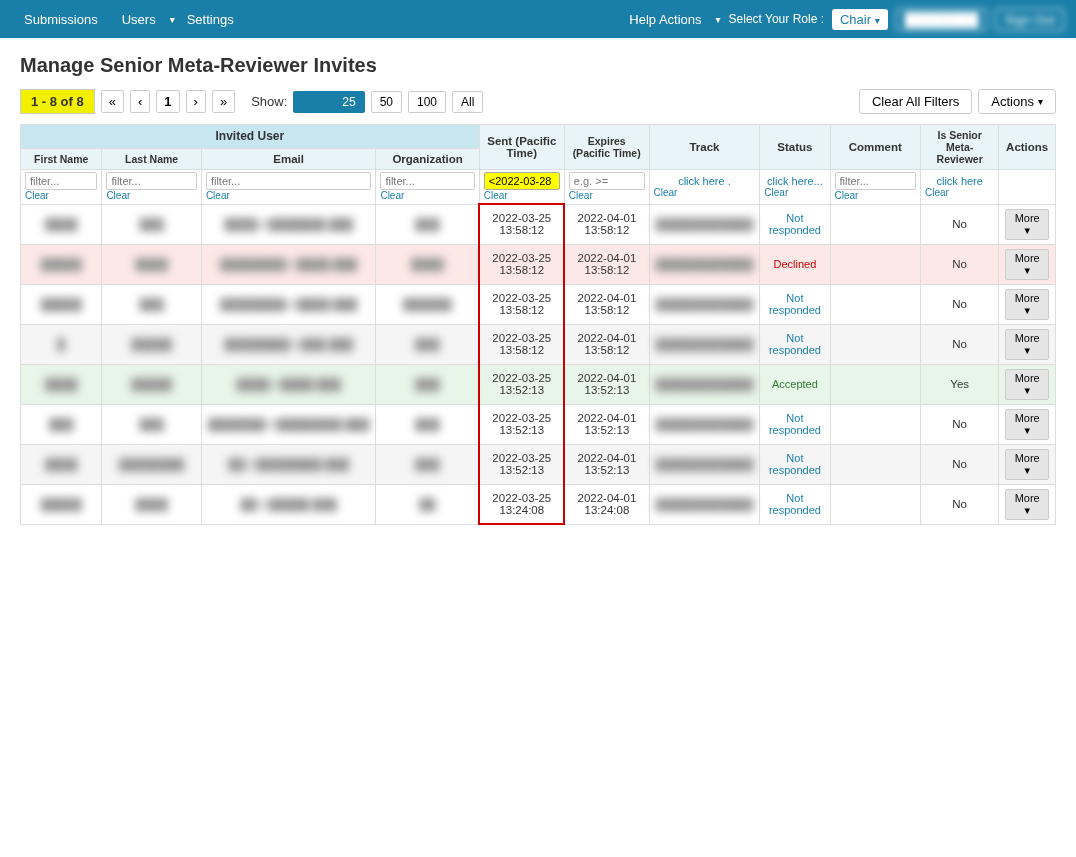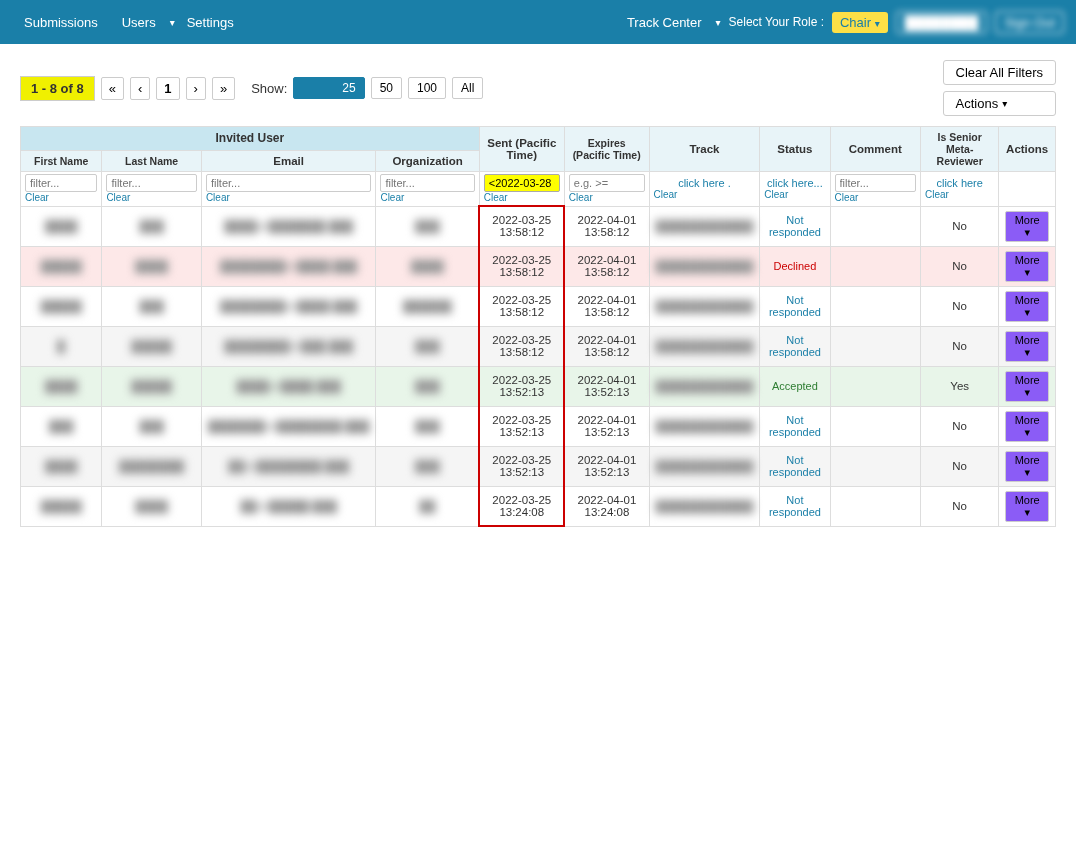--- a/index.html
+++ b/index.html
@@ -4,28 +4,28 @@
   <style>
     * { box-sizing: border-box; margin: 0; padding: 0; }
     body { font-family: Arial, sans-serif; font-size: 12px; background: #fff; color: #333; }
 
     
     .navbar {
       background: #1a7fa8;
       display: flex;
       align-items: center;
       padding: 0 12px;
-      height: 44px;
+      height: 38px;
       color: #fff;
     }
     .navbar a { color: #fff; text-decoration: none; padding: 0 12px; font-size: 13px; }
     .navbar .nav-right { margin-left: auto; display: flex; align-items: center; gap: 8px; }
     .navbar .role-label { font-size: 12px; }
     .navbar .role-btn {
-      background: #fde047;
+      background: #ffffff;
       color: #1a7fa8;
       border: none;
       padding: 3px 8px;
       border-radius: 3px;
       cursor: pointer;
       font-size: 13px;
     }
     .navbar .user-btn {
       background: #1a7fa8;
       color: #fff;
@@ -75,21 +75,21 @@
       cursor: pointer;
       font-size: 12px;
       border-radius: 2px;
     }
     .show-btn.selected {
       background: #1a7fa8;
       color: #fff;
       border-color: #1a7fa8;
       padding-left: 48px;
     }
-    .toolbar-right { margin-left: auto; display: flex; gap: 6px; flex-direction: column; }
+    .toolbar-right { margin-left: auto; display: flex; gap: 6px; }
     .clear-all-btn {
       background: #fff;
       border: 1px solid #ccc;
       padding: 4px 12px;
       cursor: pointer;
       font-size: 13px;
       border-radius: 3px;
     }
     .actions-btn {
       background: #fff;
@@ -151,21 +151,21 @@
     .row-declined { background: #fde8e8; }
     .row-accepted { background: #e8f5e9; }
     .row-alt { background: #f5f5f5; }
 
     
     .status-not-responded { color: #1a7fa8; font-size: 11px; }
     .status-declined { color: #cc0000; font-size: 11px; }
     .status-accepted { color: #2e7d32; font-size: 11px; }
 
     .more-btn {
-      background: #8b5cf6;
+      background: #e5e5e5;
       border: 1px solid #ccc;
       padding: 2px 6px;
       cursor: pointer;
       font-size: 11px;
       border-radius: 2px;
     }
 
     .blurred {
       filter: blur(4px);
       user-select: none;
@@ -183,39 +183,40 @@
 
 <nav class="navbar">
   <a>Submissions</a>
   <span class="nav-dropdown">
     <a>Users</a>
     <span style="font-size:10px; color:#fff;">▾</span>
   </span>
   <a>Settings</a>
   <div class="nav-right">
     <span class="nav-dropdown">
-      <a>Track Center</a>
+      <a>Help Actions</a>
       <span style="font-size:10px; color:#fff;">▾</span>
     </span>
     <span class="role-label">Select Your Role :</span>
     <button class="role-btn">
       <span>Chair</span>
       <span style="font-size:10px;">▾</span>
     </button>
     <button class="user-btn" style="filter:blur(3px);">
       <span>████████</span>
     </button>
     <button class="user-btn" style="filter:blur(3px);">
       <span>Sign Out</span>
     </button>
   </div>
 </nav>
 
 <div class="main">
 
+  <h1 class="page-title">Manage Senior Meta-Reviewer Invites</h1>
 
   <div class="toolbar">
     <span class="pagination-info">1 - 8 of 8</span>
     <button class="pag-btn">«</button>
     <button class="pag-btn">‹</button>
     <button class="pag-btn active">1</button>
     <button class="pag-btn">›</button>
     <button class="pag-btn">»</button>
     <span class="show-label">Show:</span>
     <button class="show-btn selected">25</button>

